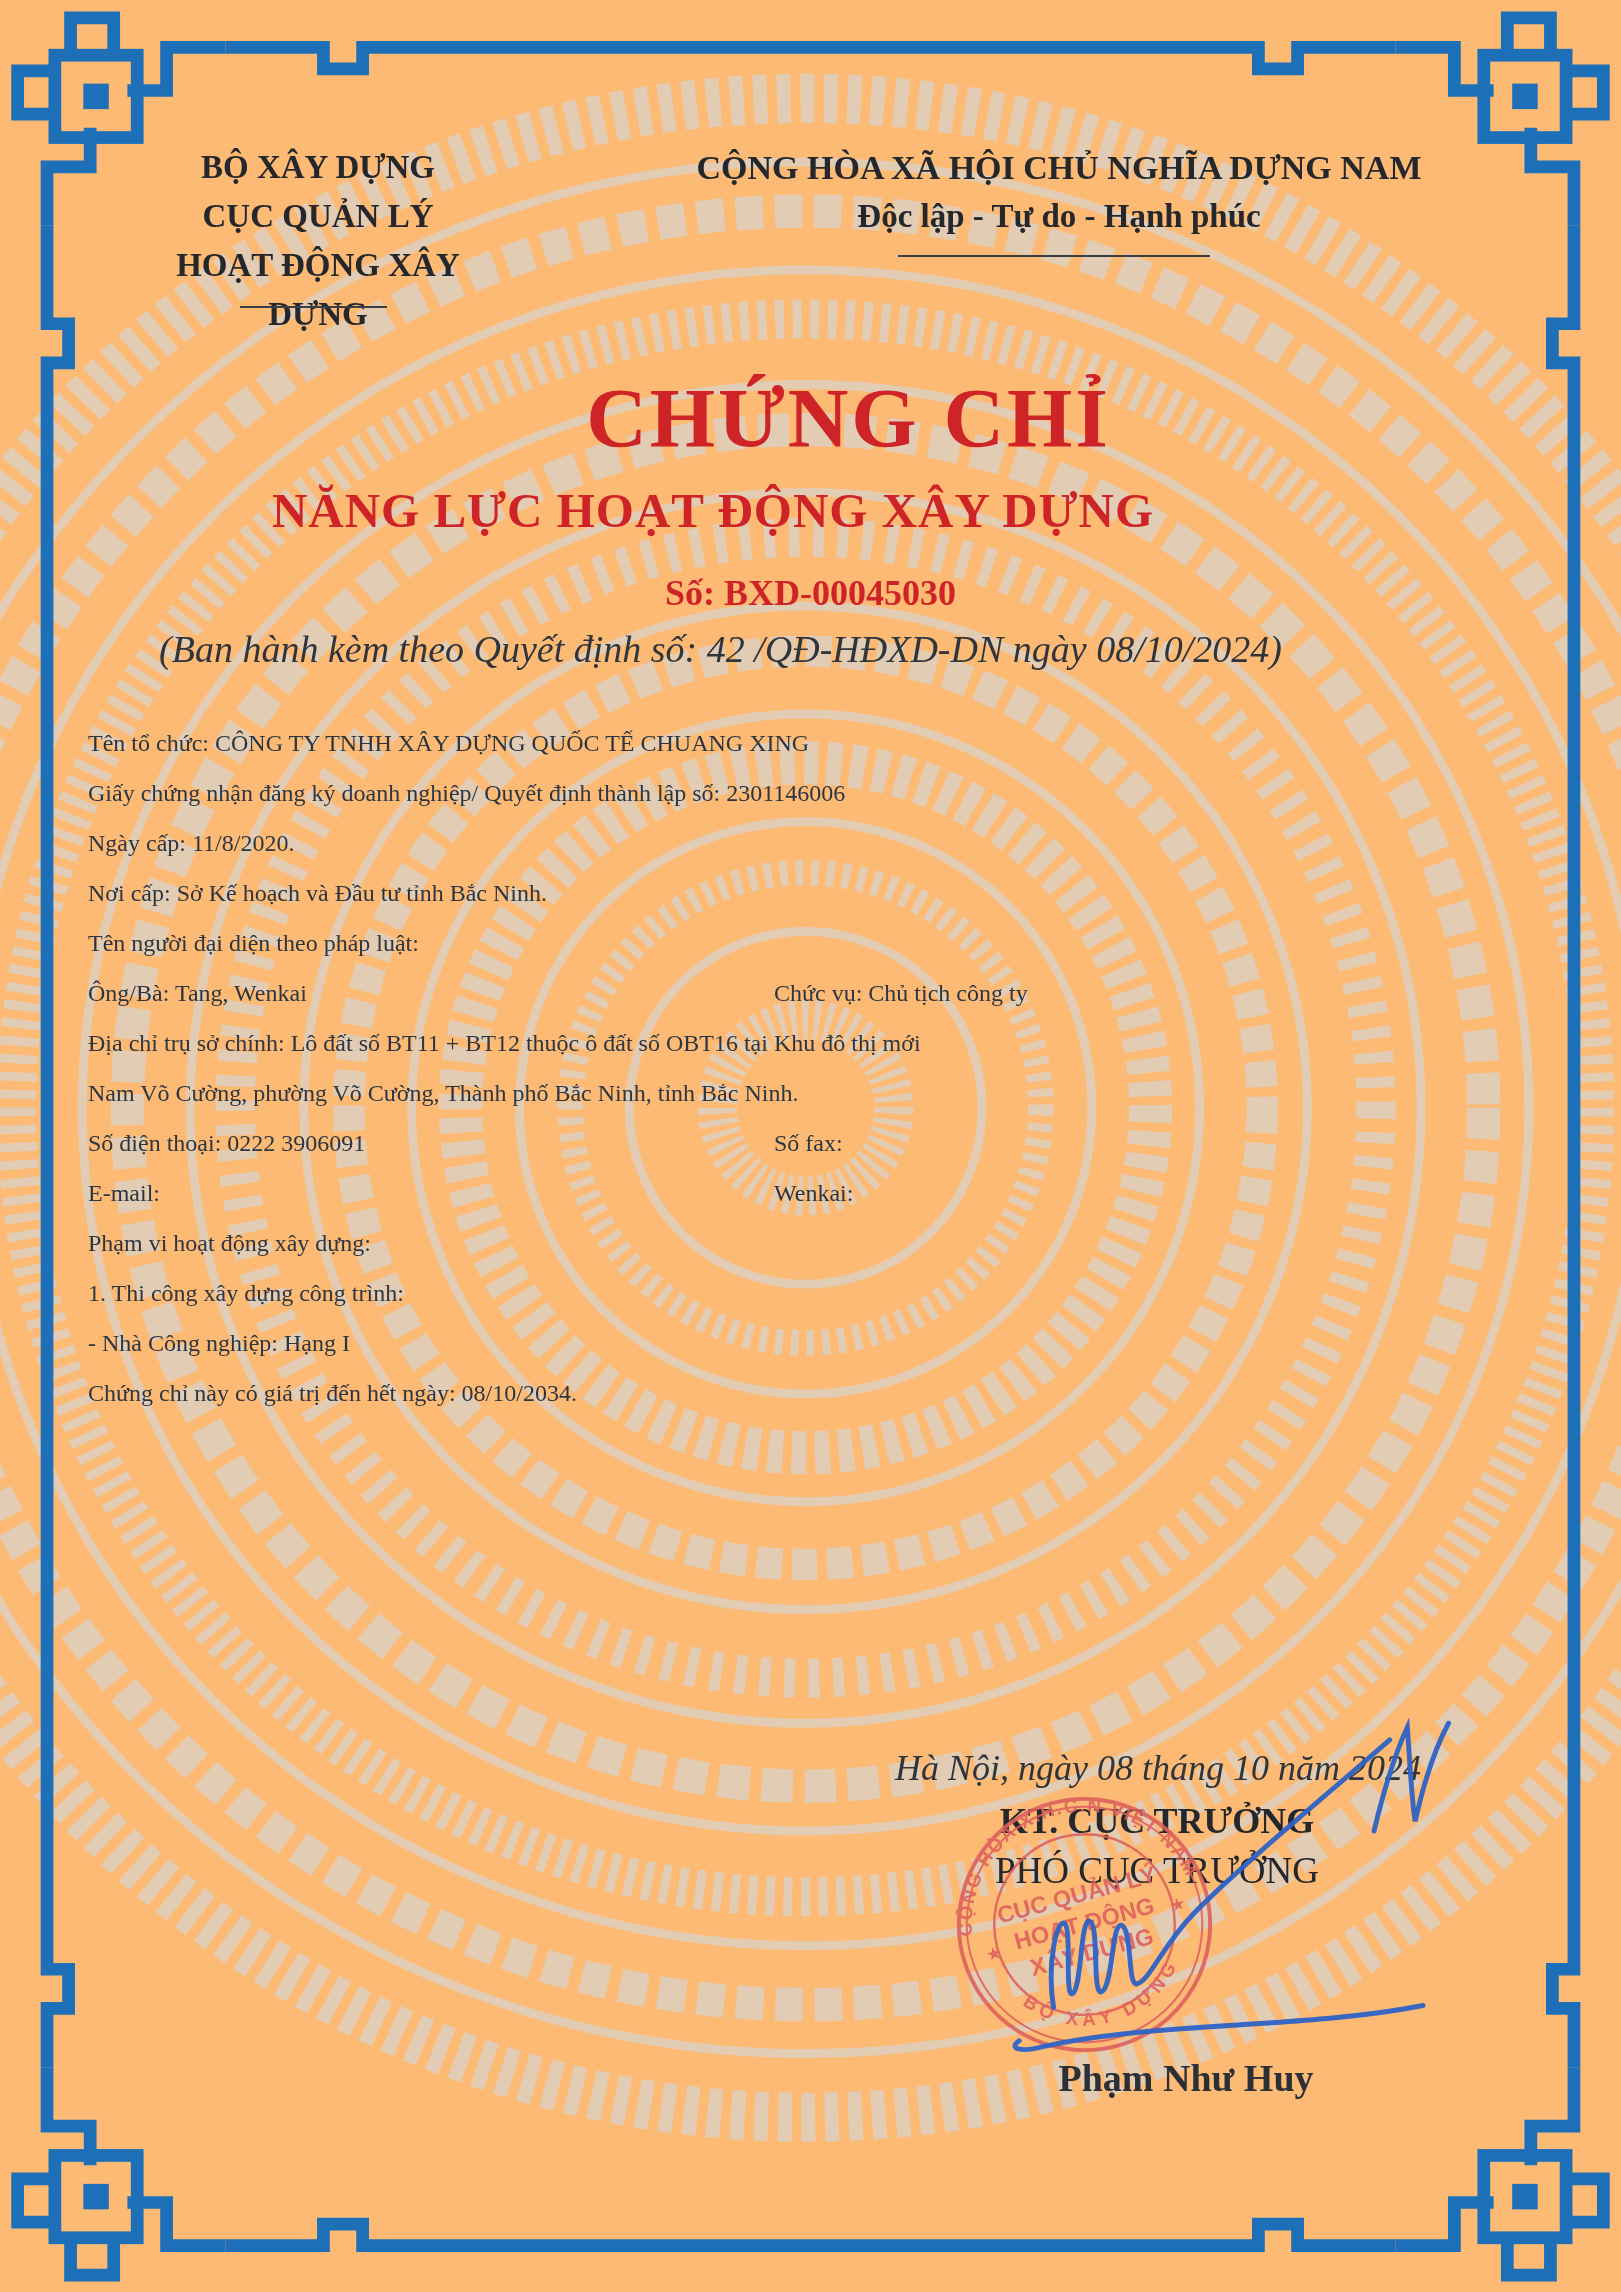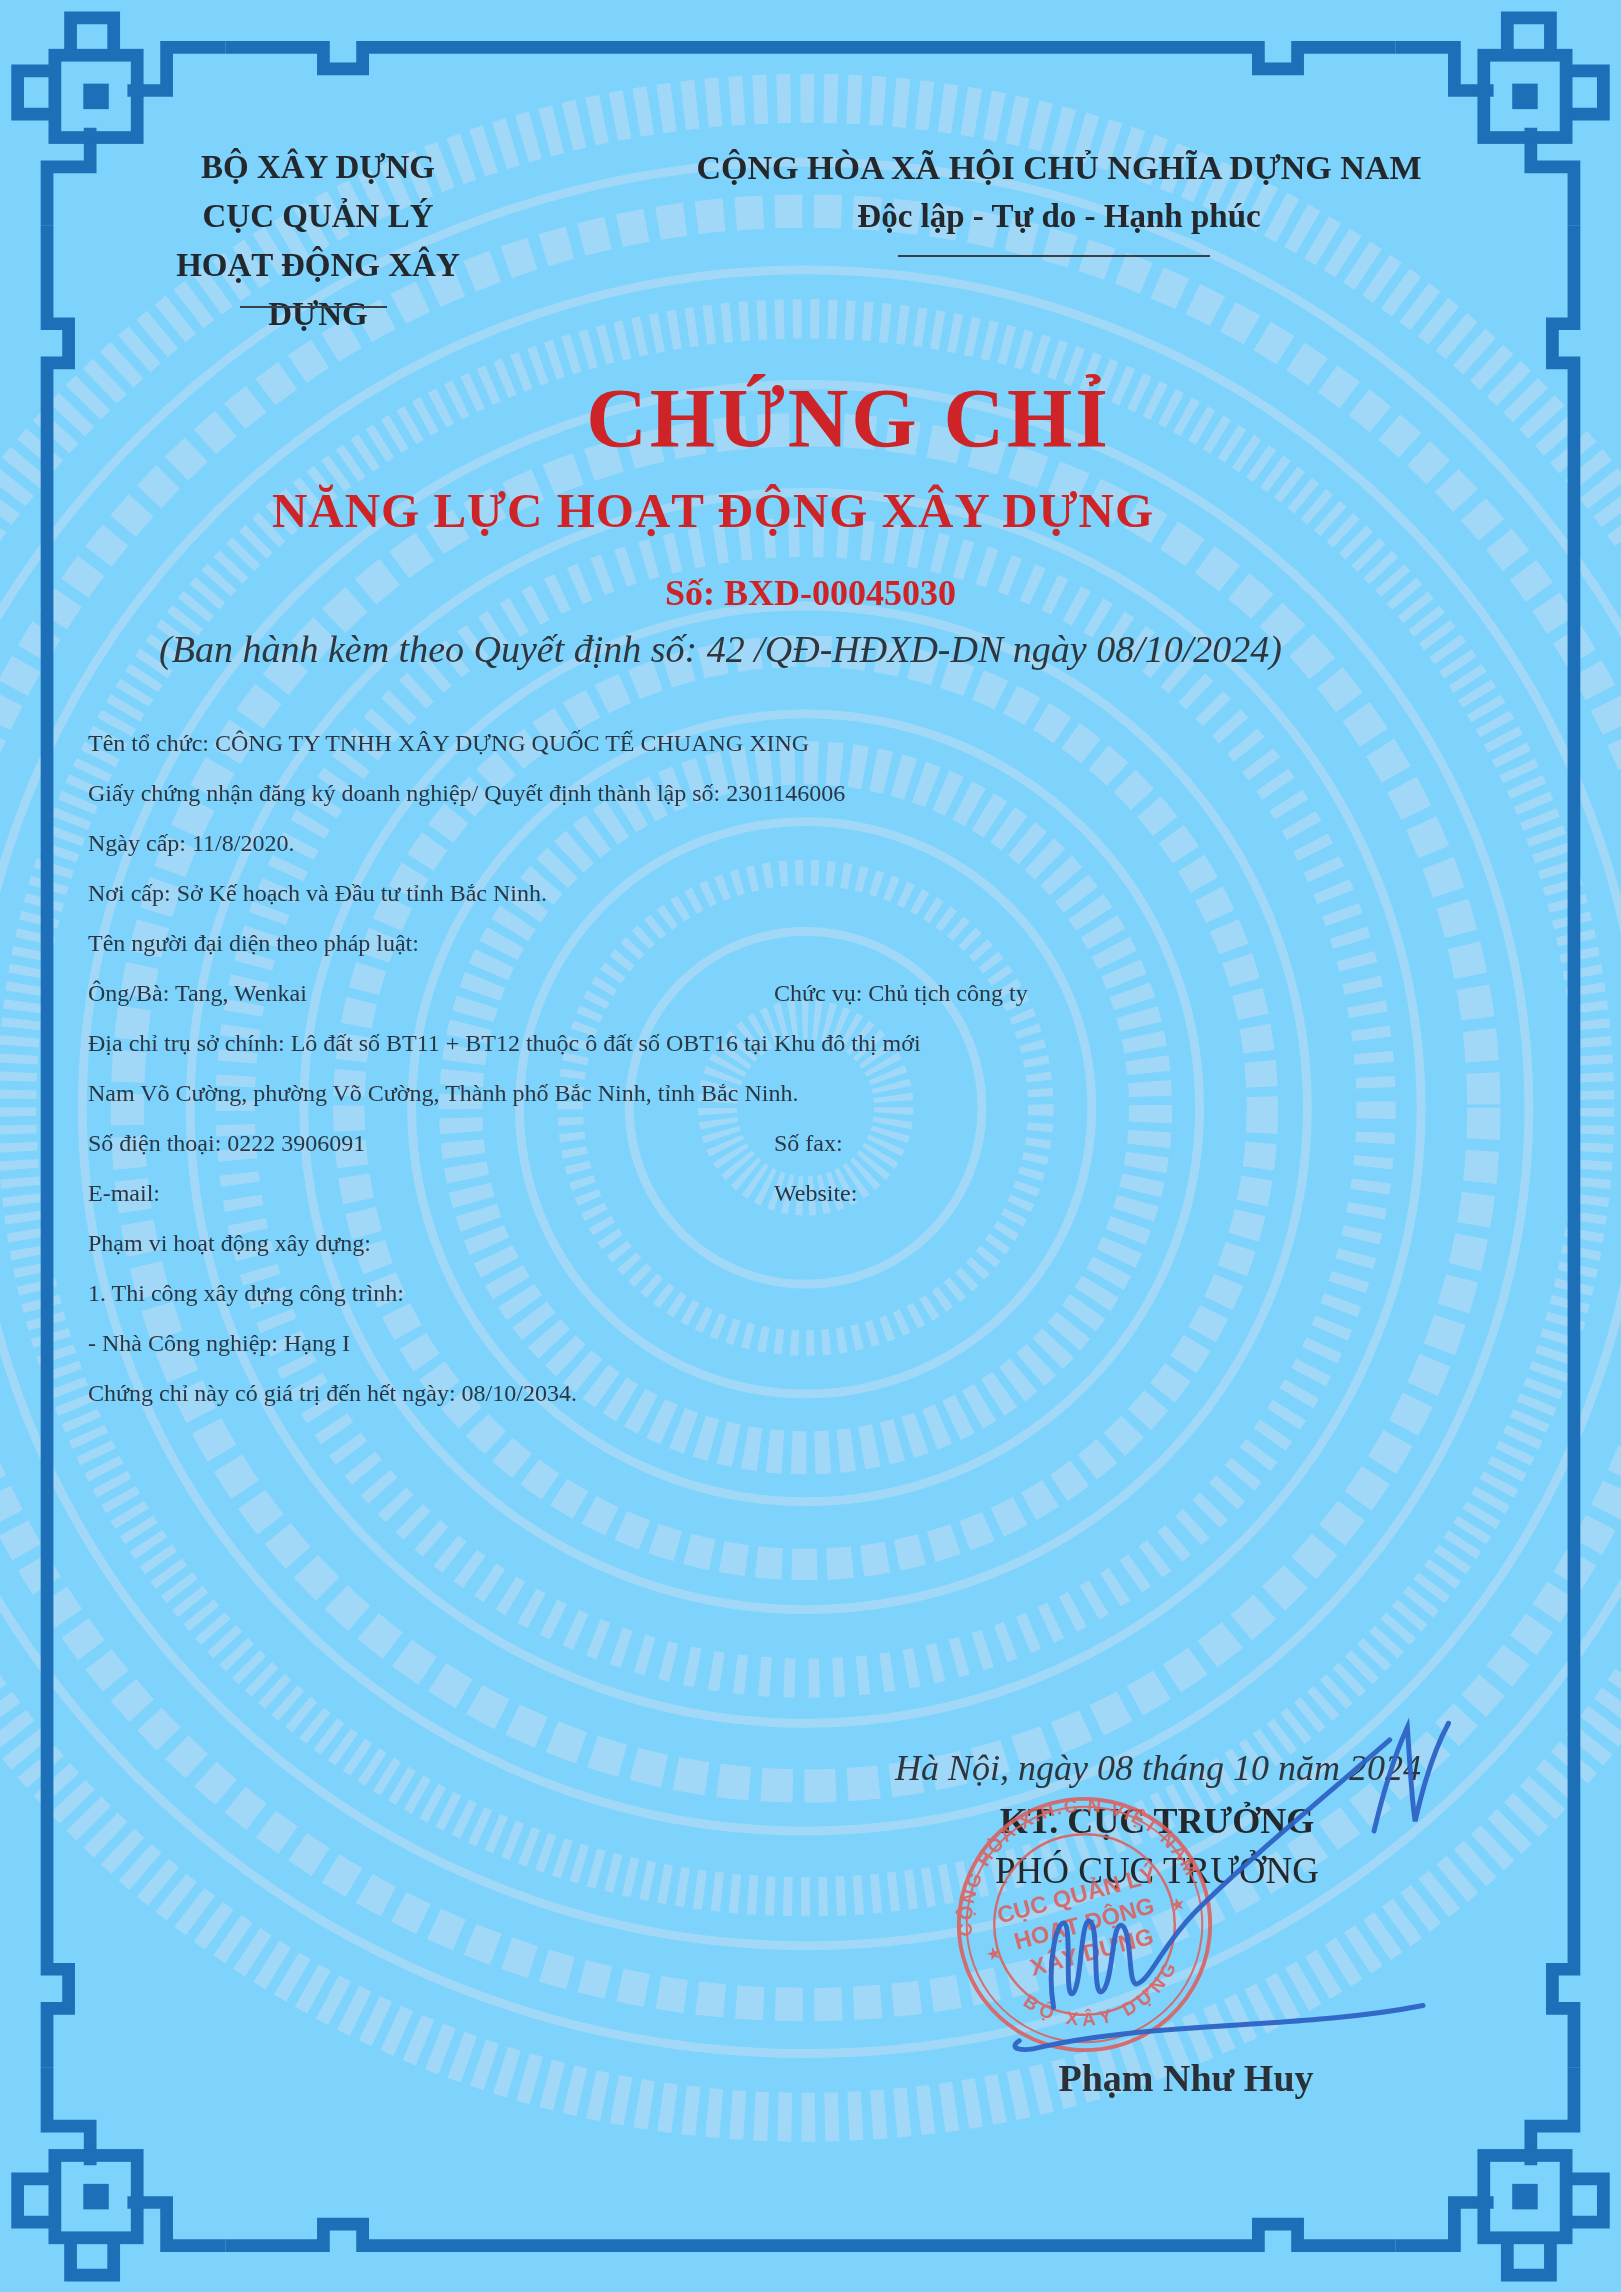--- a/index.html
+++ b/index.html
@@ -1,18 +1,18 @@
 <!DOCTYPE html>
 <html><head>
 <meta charset="utf-8">
 <style>
   html,body{margin:0;padding:0;background:#e8e8e8;}
   .page{
     position:relative; width:1621px; height:2293px;
-    background:#7dd3fc; overflow:hidden;
+    background:#fdba74; overflow:hidden;
     font-family:"Liberation Serif", serif;
   }
   svg.layer{position:absolute; left:0; top:0; width:1621px; height:2293px;}
   .abs{position:absolute;}
   
   .hdr-left{left:127px; top:143px; width:382px; text-align:center;
     font-weight:bold; font-size:33px; line-height:49px; color:#24282d;}
   .hdr-right{left:657px; top:143px; width:804px; text-align:center;
     font-weight:bold; color:#24282d;}
   .hdr-right .l1{font-size:34px; line-height:49px;}
@@ -123,21 +123,21 @@
       <span class="col2">Chức vụ: Chủ tịch công ty</span>
     </div>
     <div class="row"><span>Địa chỉ trụ sở chính: Lô đất số BT11 + BT12 thuộc ô đất số OBT16 tại Khu đô thị mới</span></div>
     <div class="row"><span>Nam Võ Cường, phường Võ Cường, Thành phố Bắc Ninh, tỉnh Bắc Ninh.</span></div>
     <div class="row">
       <span>Số điện thoại: 0222 3906091</span>
       <span class="col2">Số fax:</span>
     </div>
     <div class="row">
       <span>E-mail:</span>
-      <span class="col2">Website:</span>
+      <span class="col2">Wenkai:</span>
     </div>
     <div class="row"><span>Phạm vi hoạt động xây dựng:</span></div>
     <div class="row"><span>1. Thi công xây dựng công trình:</span></div>
     <div class="row"><span>- Nhà Công nghiệp: Hạng I</span></div>
     <div class="row"><span>Chứng chỉ này có giá trị đến hết ngày: 08/10/2034.</span></div>
   </div>
 
   <div class="abs date-line">Hà Nội, ngày 08 tháng 10 năm 2024</div>
   <div class="abs authority1">KT. CỤC TRƯỞNG</div>
   <div class="abs authority2">PHÓ CỤC TRƯỞNG</div>

